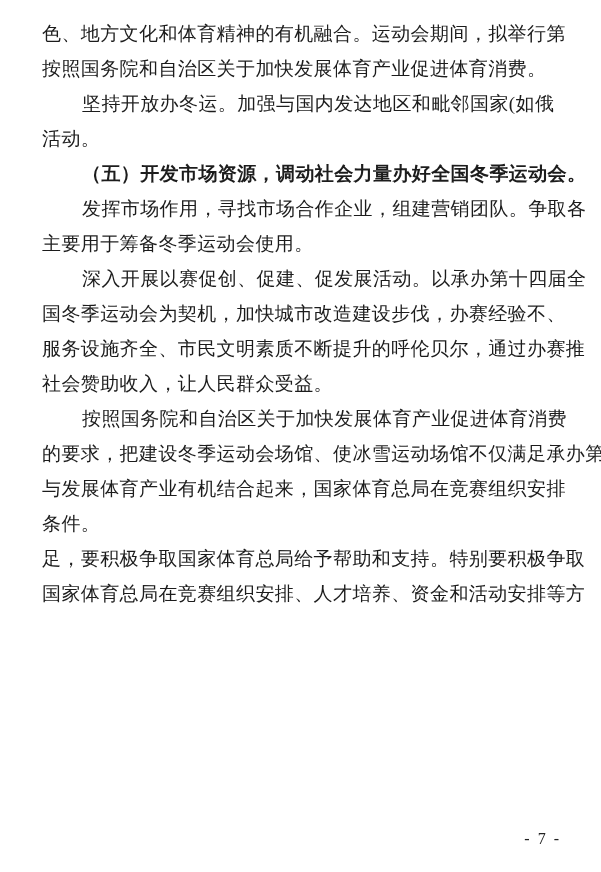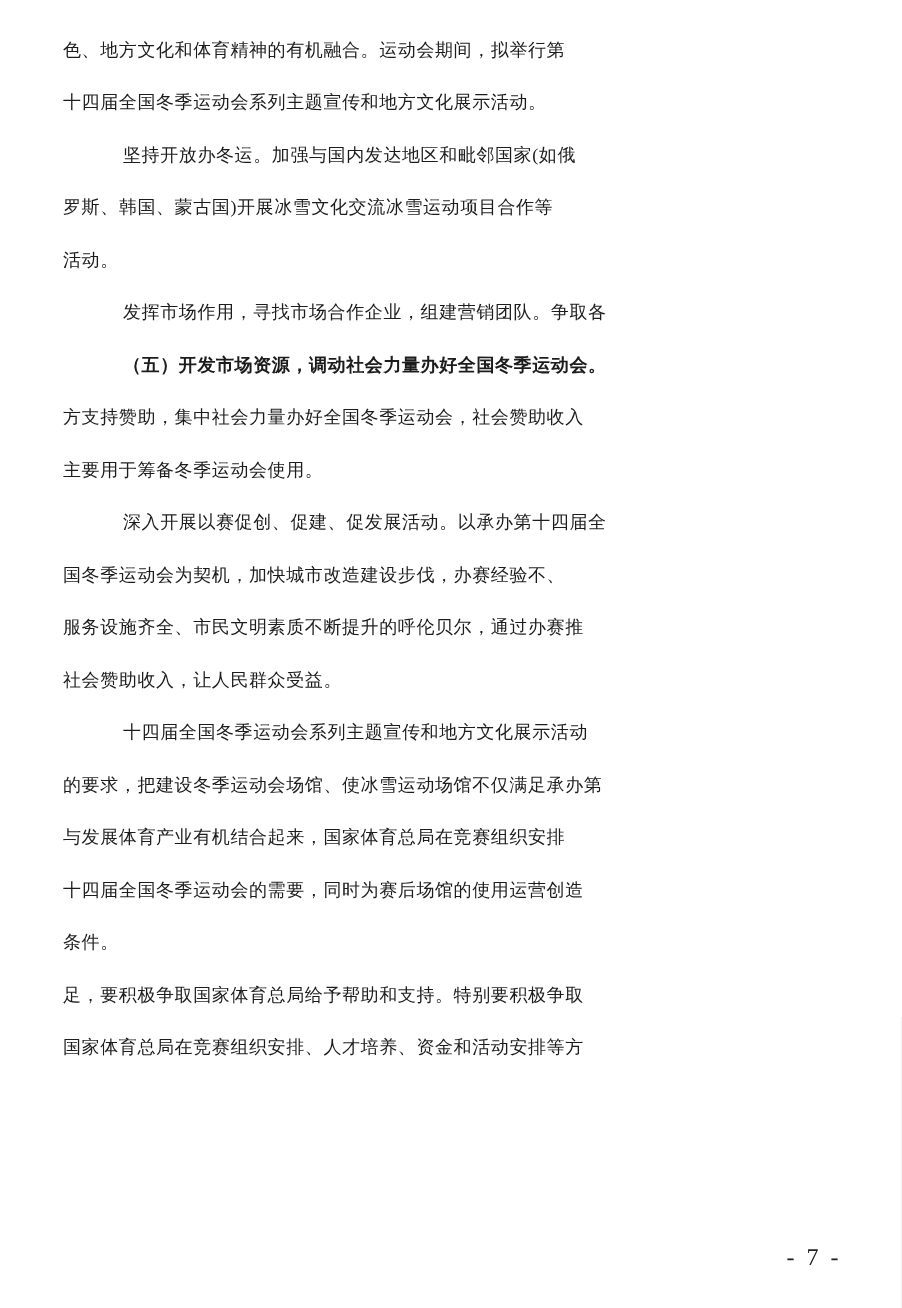--- a/index.html
+++ b/index.html
@@ -20,21 +20,21 @@
   }
   .text-block {
     position: absolute;
     top: 16px;
     left: 42px;
     width: 522px;
   }
   .line {
     height: 35px;
     line-height: 35px;
-    font-size: 12px;
+    font-size: 19px;
     letter-spacing: 0.4px;
     white-space: nowrap;
     overflow: visible;
   }
   .line.indent {
     padding-left: 40px;
   }
   .line.heading {
     font-weight: 700;
   }
@@ -46,34 +46,31 @@
     letter-spacing: 2px;
     color: #222222;
   }
 </style>
 </head>
 <body>
 
 <div class="page">
   <div class="text-block">
     <div class="line">色、地方文化和体育精神的有机融合。运动会期间，拟举行第</div>
-    <div class="line">十四届全国冬季运动会系列主题宣传和地方文化展示活动。</div>
+    <div class="line">按照国务院和自治区关于加快发展体育产业促进体育消费。</div>
     <div class="line indent">坚持开放办冬运。加强与国内发达地区和毗邻国家(如俄</div>
-    <div class="line">罗斯、韩国、蒙古国)开展冰雪文化交流冰雪运动项目合作等</div>
     <div class="line">活动。</div>
+    <div class="line indent heading">（五）开发市场资源，调动社会力量办好全国冬季运动会。</div>
     <div class="line indent">发挥市场作用，寻找市场合作企业，组建营销团队。争取各</div>
-    <div class="line indent heading">（五）开发市场资源，调动社会力量办好全国冬季运动会。</div>
-    <div class="line">方支持赞助，集中社会力量办好全国冬季运动会，社会赞助收入</div>
     <div class="line">主要用于筹备冬季运动会使用。</div>
     <div class="line indent">深入开展以赛促创、促建、促发展活动。以承办第十四届全</div>
     <div class="line">国冬季运动会为契机，加快城市改造建设步伐，办赛经验不、</div>
     <div class="line">服务设施齐全、市民文明素质不断提升的呼伦贝尔，通过办赛推</div>
     <div class="line">社会赞助收入，让人民群众受益。</div>
-    <div class="line indent">十四届全国冬季运动会系列主题宣传和地方文化展示活动</div>
+    <div class="line indent">按照国务院和自治区关于加快发展体育产业促进体育消费</div>
     <div class="line">的要求，把建设冬季运动会场馆、使冰雪运动场馆不仅满足承办第</div>
     <div class="line">与发展体育产业有机结合起来，国家体育总局在竞赛组织安排</div>
-    <div class="line">十四届全国冬季运动会的需要，同时为赛后场馆的使用运营创造</div>
     <div class="line">条件。</div>
     <div class="line">足，要积极争取国家体育总局给予帮助和支持。特别要积极争取</div>
     <div class="line">国家体育总局在竞赛组织安排、人才培养、资金和活动安排等方</div>
   </div>
   <div class="page-number">- 7 -</div>
 </div>
 
 </body></html>

